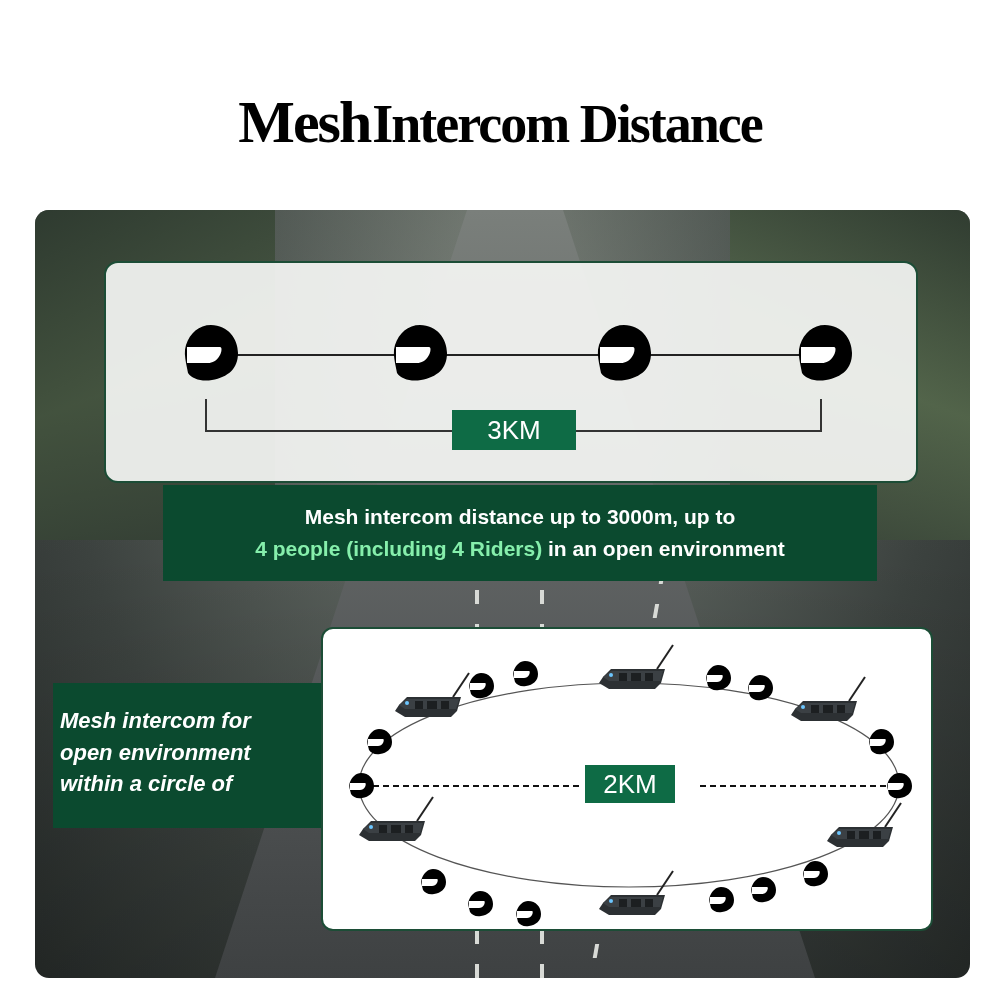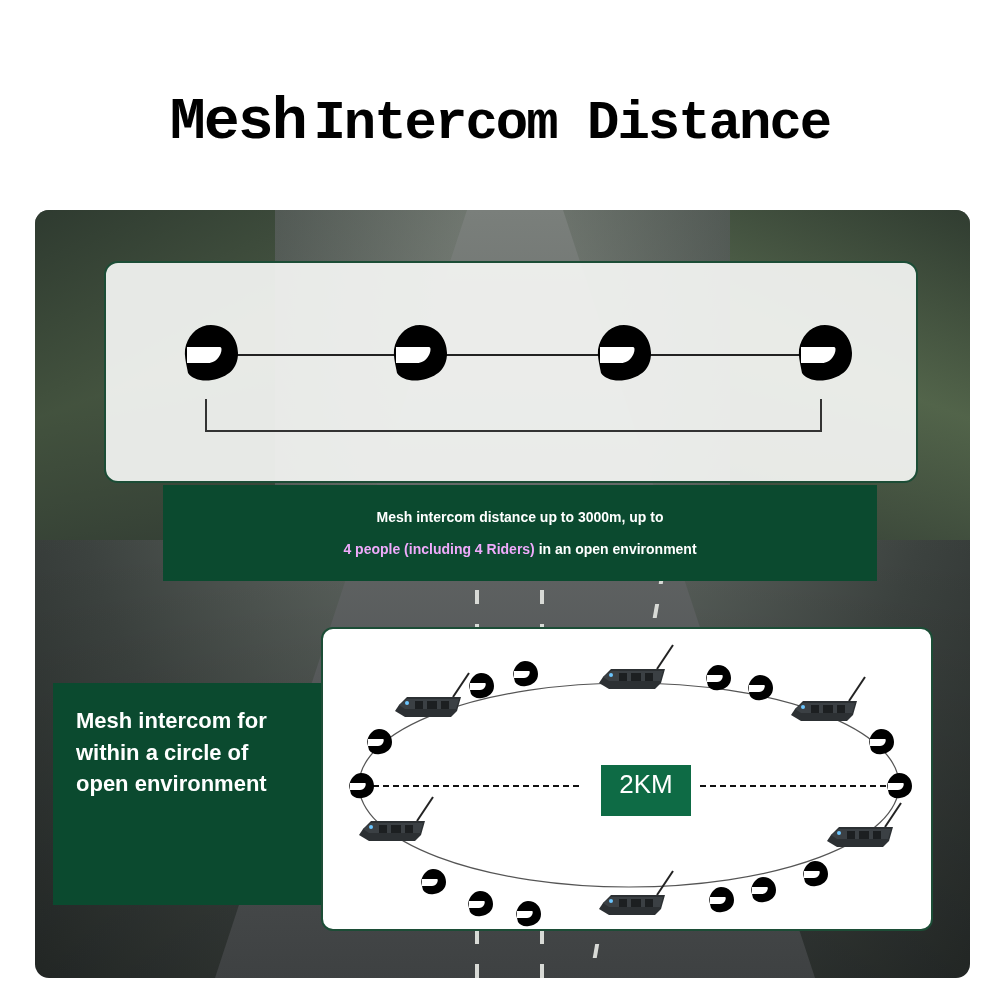--- a/index.html
+++ b/index.html
@@ -1,35 +1,35 @@
 <!DOCTYPE html>
 <html><head>
 <meta charset="utf-8">
 <style>
   * { margin:0; padding:0; box-sizing:border-box; }
   body { width:1000px; height:1000px; background:#ffffff; position:relative; overflow:hidden; font-family:"Liberation Sans", sans-serif; }
-  .title { position:absolute; left:0; top:92px; width:1000px; text-align:center; font-family:Liberation Mono, monospace; font-weight:bold; color:#000; letter-spacing:-2px; line-height:1; }
+  .title { position:absolute; left:0; top:92px; width:1000px; text-align:center; font-family:Liberation Serif, serif; font-weight:bold; color:#000; letter-spacing:-2px; line-height:1; }
   .title .big { font-size:60px; }
   .title .small { font-size:54px; }
   .photo { position:absolute; left:35px; top:210px; width:935px; height:768px; border-radius:14px; overflow:hidden;
     background:
       linear-gradient(180deg, rgba(30,40,35,0.2) 0%, rgba(0,0,0,0) 40%, rgba(0,0,0,0.2) 100%),
       radial-gradient(ellipse at 50% 0%, #8a9088 0%, #5e6560 35%, #3d4340 70%, #2a2f2d 100%); }
   .road-surface { position:absolute; left:180px; top:0; width:600px; height:768px; background:linear-gradient(180deg,#7a7f7b 0%,#56595a 60%,#3e4142 100%); clip-path:polygon(42% 0,58% 0,100% 100%,0 100%); }
   .trees-l { position:absolute; left:0; top:0; width:240px; height:330px; background:linear-gradient(160deg,#2d3a2e 0%,#44553e 50%,#2f3a30 100%); opacity:0.85; }
   .trees-r { position:absolute; right:0; top:0; width:240px; height:330px; background:linear-gradient(200deg,#2f3c2f 0%,#566a4c 50%,#344034 100%); opacity:0.85; }
   .lane { position:absolute; width:4px; background:repeating-linear-gradient(180deg,#d8dad6 0 14px,transparent 14px 34px); }
   .panel-top { position:absolute; left:104px; top:261px; width:814px; height:222px; background:rgba(244,245,243,0.93); border:2px solid #1c4d36; border-radius:14px; }
   .helmet { position:absolute; }
   .line-h { position:absolute; height:2px; background:#222; }
   .bracket { position:absolute; border:2px solid #333; border-top:none; }
   .km-badge { position:absolute; background:#0e6b45; color:#fff; font-family:"Liberation Sans", sans-serif; text-align:center; }
-  .caption-top { position:absolute; left:163px; top:485px; width:714px; height:96px; background:#0b4a2f; color:#fff; text-align:center; font-weight:bold; font-size:14px; line-height:32px; padding-top:16px; }
-  .green-text { color:#f0abfc; }
-  .caption-left { position:absolute; left:53px; top:683px; width:268px; height:222px; background:#0b4a2f; color:#fff; font-weight:bold; font-size:22px; line-height:31.5px; padding:22px 0 0 23px; }
+  .caption-top { position:absolute; left:163px; top:485px; width:714px; height:96px; background:#0b4a2f; color:#fff; text-align:center; font-weight:bold; font-size:21px; line-height:32px; padding-top:16px; }
+  .green-text { color:#86efac; }
+  .caption-left { position:absolute; left:53px; top:683px; width:268px; height:145px; background:#0b4a2f; color:#fff; font-weight:bold; font-size:22px; line-height:31.5px; padding:22px 0 0 7px;font-style:italic; }
   .panel-bottom { position:absolute; left:321px; top:627px; width:612px; height:304px; background:#ffffff; border:2px solid #1c4d36; border-radius:12px; }
 </style>
 </head>
 <body>
 
 <div class="title">
   <span class="big">Mesh</span>
   <span class="small">Intercom Distance</span>
 </div>
 
@@ -56,31 +56,32 @@
   <svg class="helmet" style="left:489px;top:60px;" width="58" height="60" viewBox="0 0 58 60">
     <path d="M29 2 C46 2 56 16 56 30 C56 46 46 54 30 57 C20 59 10 56 6 50 L4 40 C3 34 2 28 4 22 C8 10 17 2 29 2 Z" fill="#000"></path>
     <path d="M5 24 L38 24 C40 24 40 28 38 32 C35 38 30 40 26 40 L5 40 Z" fill="#fff"></path>
   </svg>
   <svg class="helmet" style="left:690px;top:60px;" width="58" height="60" viewBox="0 0 58 60">
     <path d="M29 2 C46 2 56 16 56 30 C56 46 46 54 30 57 C20 59 10 56 6 50 L4 40 C3 34 2 28 4 22 C8 10 17 2 29 2 Z" fill="#000"></path>
     <path d="M5 24 L38 24 C40 24 40 28 38 32 C35 38 30 40 26 40 L5 40 Z" fill="#fff"></path>
   </svg>
 
   <div class="bracket" style="left:99px;top:136px;width:617px;height:33px;"></div>
+  <div class="km-badge" style="left:346px;top:147px;width:124px;height:40px;font-size:26px;line-height:40px;">3KM</div>
 </div>
 
 <div class="caption-top">
   <div>Mesh intercom distance up to 3000m,  up to</div>
   <div><span class="green-text">4 people (including 4 Riders)</span><span> in an open environment</span></div>
 </div>
 
 <div class="caption-left">
   <div>Mesh intercom for</div>
+  <div>open environment</div>
   <div>within a circle of</div>
-  <div>open environment</div>
 </div>
 
 <div class="panel-bottom">
   <svg width="612" height="304" viewBox="0 0 612 304" style="position:absolute;left:0;top:0;">
     <defs>
       <g id="hm">
         <path d="M12 0 C20 0 25 6 25 13 C25 20 20 24 13 25 C8 26 4 24 2 21 L1 17 C0 14 0 11 1 9 C3 4 7 0 12 0 Z" fill="#000"></path>
         <path d="M1 10 L16 10 C17 10 17 12 16 14 C15 16 13 17 11 17 L1 17 Z" fill="#fff"></path>
       </g>
       <g id="dev">
@@ -113,14 +114,14 @@
     <use href="#hm" x="480" y="232"></use>
     <use href="#hm" x="115" y="120" style="display:none"></use>
 
     <use href="#dev" x="68" y="66"></use>
     <use href="#dev" x="272" y="38"></use>
     <use href="#dev" x="464" y="70"></use>
     <use href="#dev" x="32" y="190"></use>
     <use href="#dev" x="500" y="196"></use>
     <use href="#dev" x="272" y="264"></use>
   </svg>
-  <div class="km-badge" style="left:262px;top:136px;width:90px;height:51px;font-size:26px;line-height:38px;margin-left:16px;">2KM</div>
+  <div class="km-badge" style="left:262px;top:136px;width:90px;height:38px;font-size:26px;line-height:38px;">2KM</div>
 </div>
 
 </body></html>

